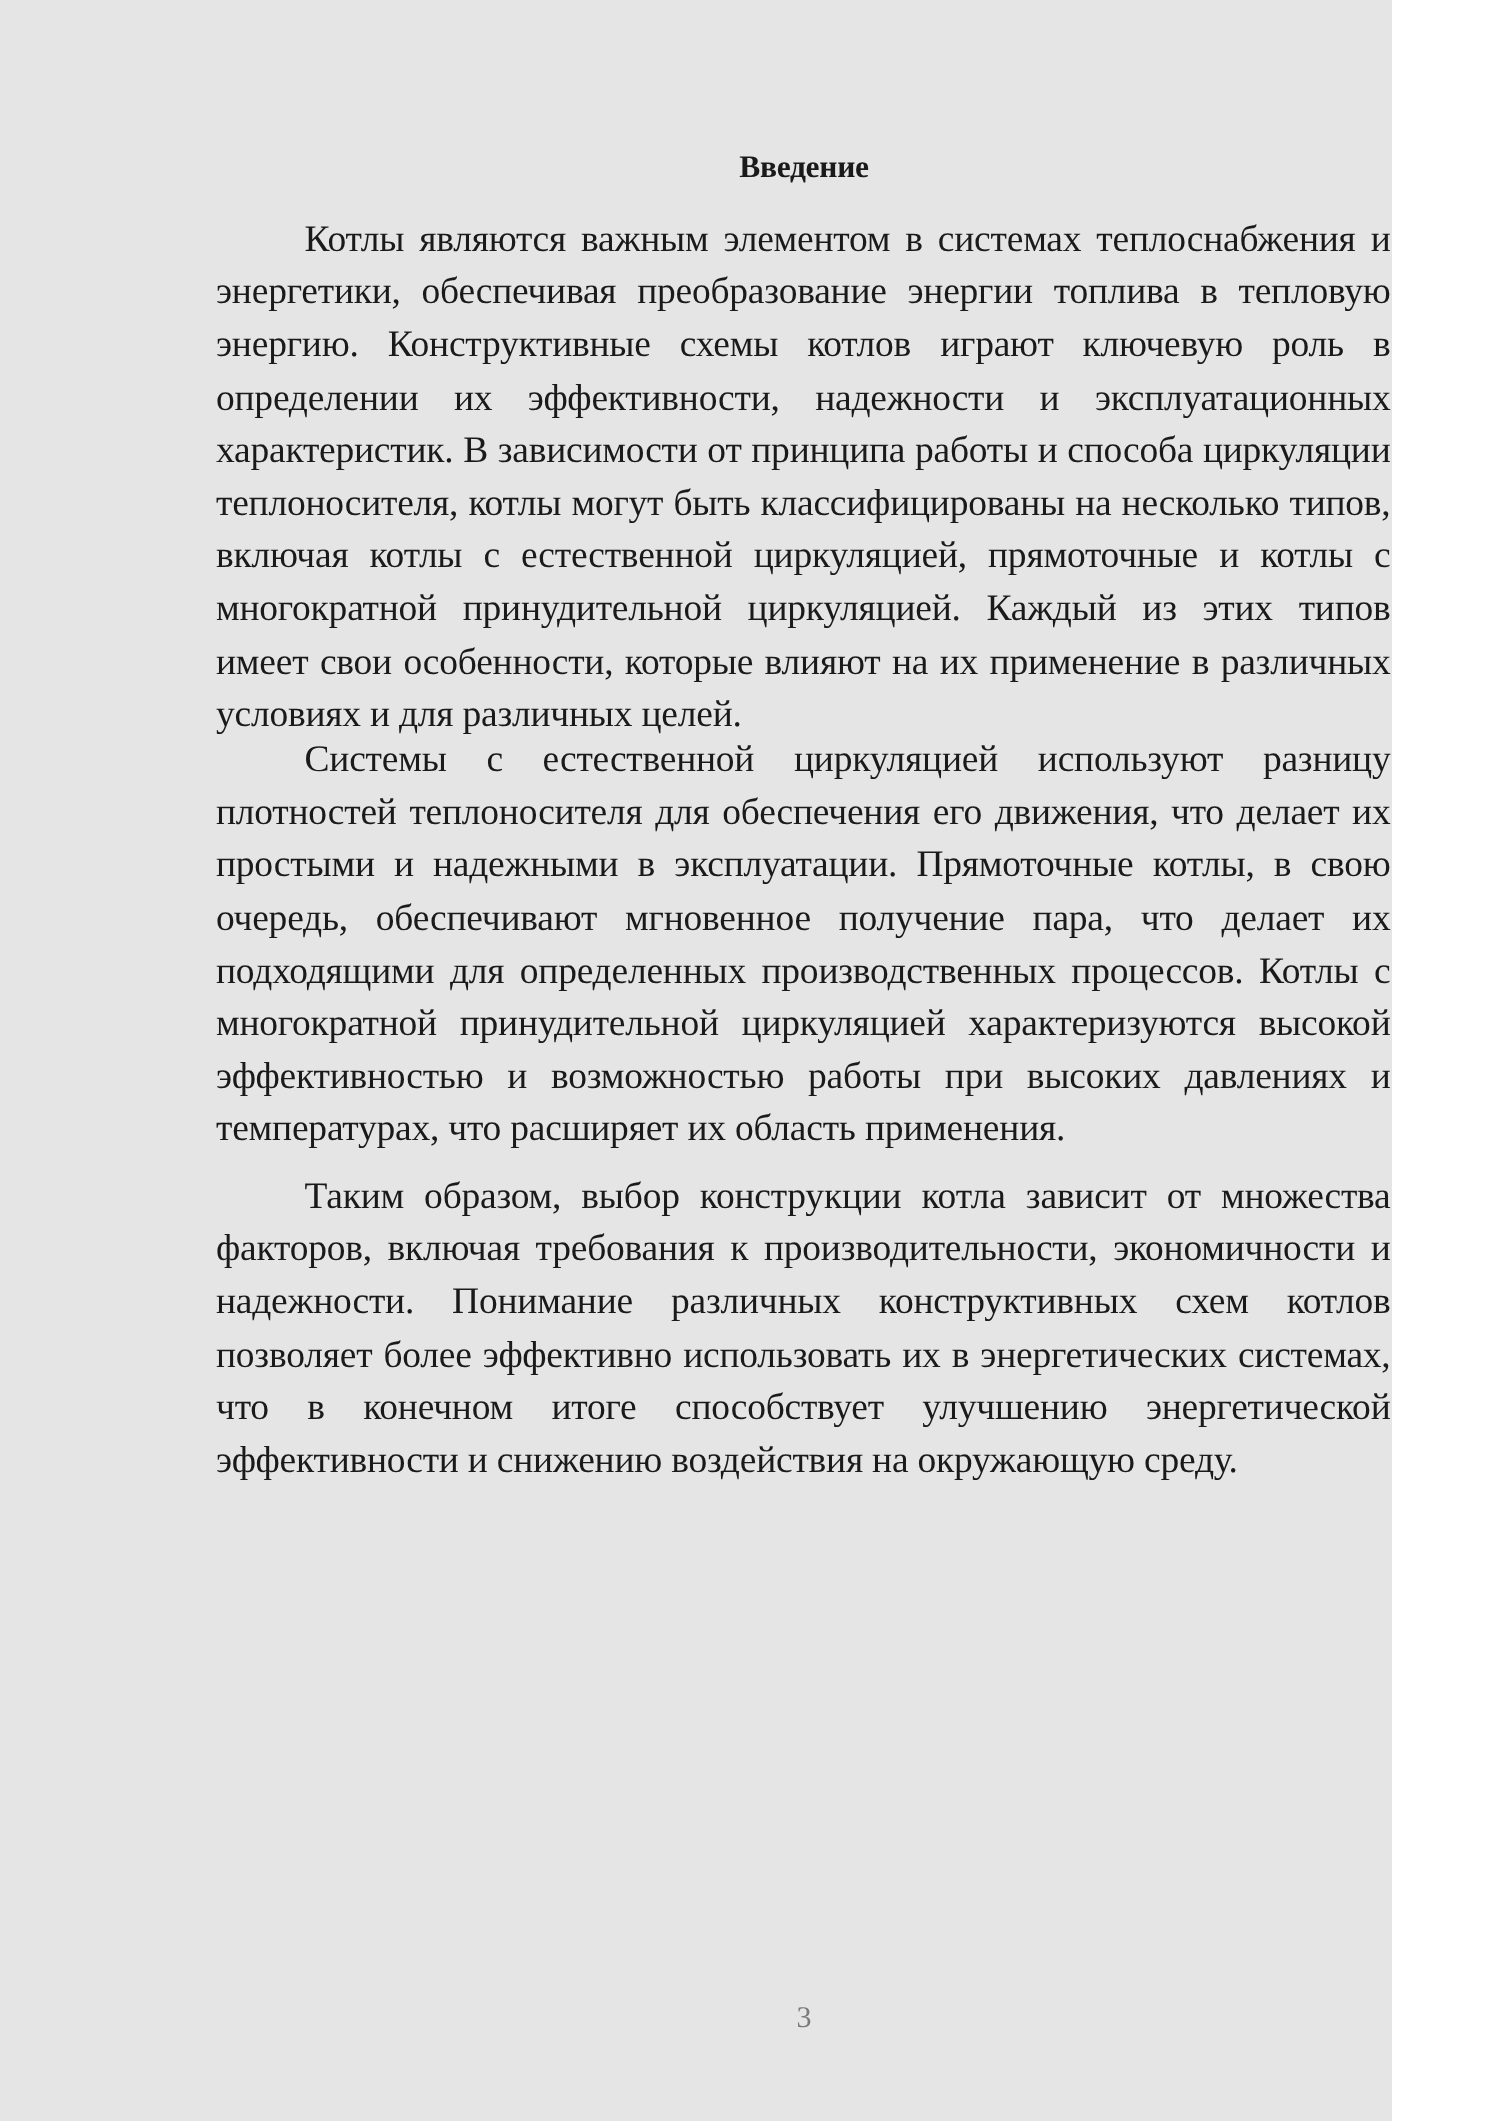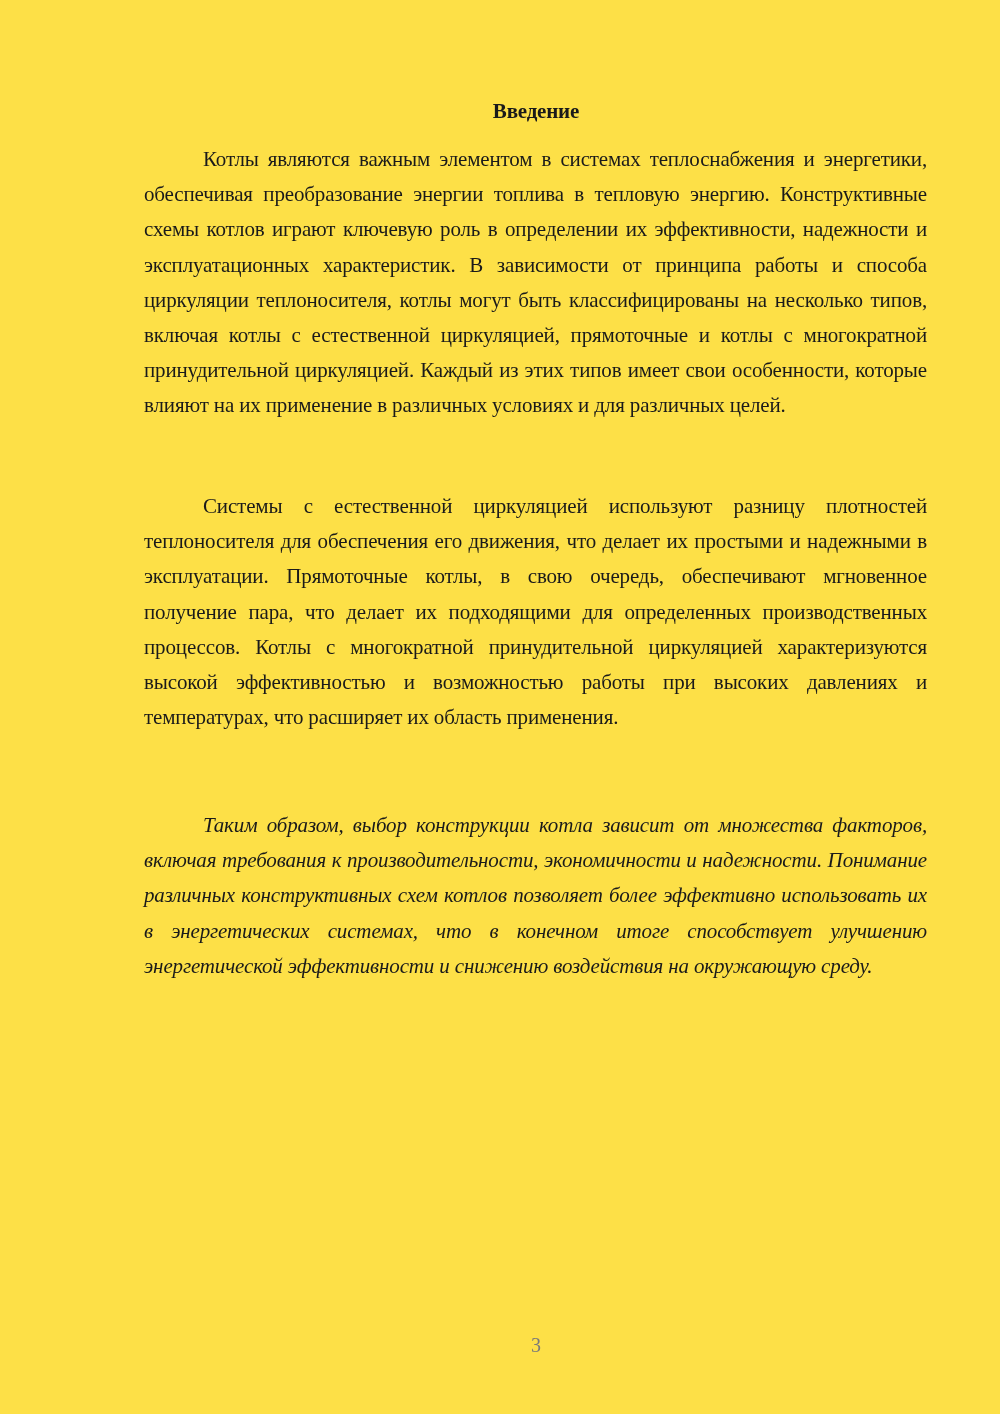--- a/index.html
+++ b/index.html
@@ -11,52 +11,52 @@
       width: 1000px;
       height: 1414px;
       position: relative;
       overflow: hidden;
       font-family: "Liberation Serif", "DejaVu Serif", serif;
       color: #1a1a1a;
     }
     .page {
       position: absolute;
       left: 0; top: 0;
-      width: 1000px;
+      width: 928px;
       height: 1414px;
-      background: #fde047;
+      background: #e5e5e5;
     }
     .title {
       position: absolute;
       top: 98px;
       left: 0;
       width: 1072px;
       text-align: center;
       font-weight: bold;
       font-size: 21px;
       line-height: 26px;
       letter-spacing: -0.2px;
     }
     .body-text {
       position: absolute;
       left: 144px;
       width: 783px;
-      font-size: 21px;
+      font-size: 25px;
       line-height: 35.2px;
       text-align: justify;
       text-align-last: left;
       letter-spacing: -0.15px;
     }
     .body-text p {
       margin: 0;
       text-indent: 59px;
     }
     .p1 { top: 142px; }
     .p2 { top: 489px; }
-    .p3 { top: 808px; font-style: italic; }
+    .p3 { top: 780px; }
     .page-number {
       position: absolute;
       top: 1334px;
       left: 0;
       width: 1072px;
       text-align: center;
       font-size: 20px;
       color: #7a7a7a;
     }
   </style>

